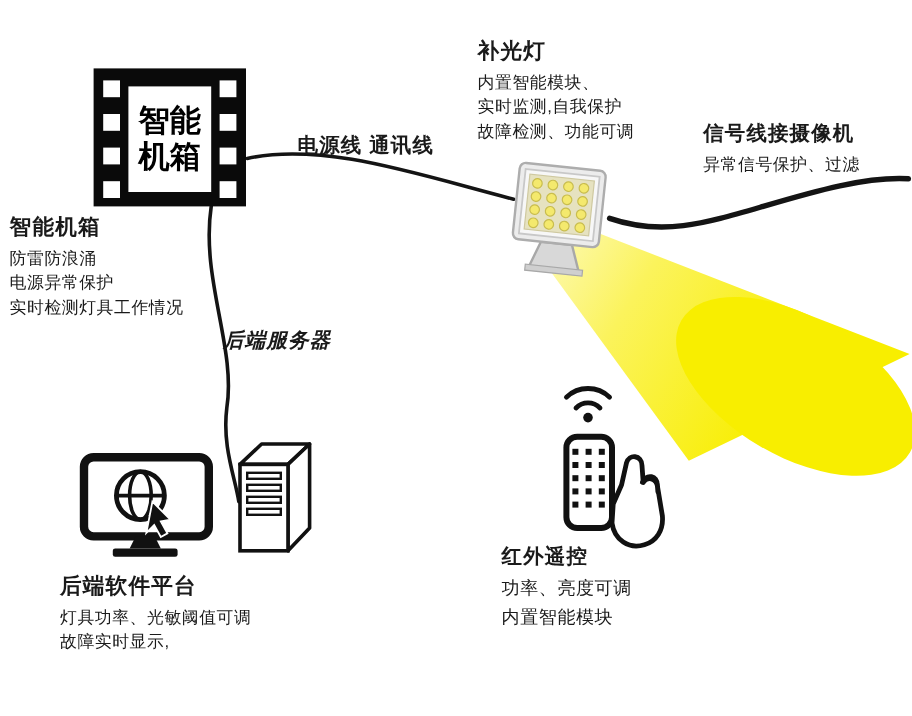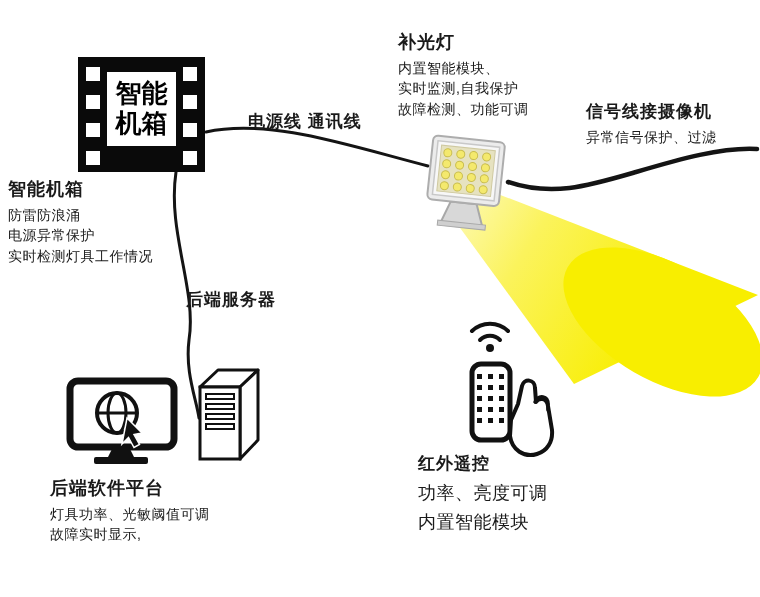--- a/index.html
+++ b/index.html
@@ -9,21 +9,21 @@
   .layer{position:absolute;left:0;top:0;pointer-events:none;}
   .title{font-weight:bold;font-size:18px;letter-spacing:1px;}
   .title-sm{font-weight:bold;font-size:17px;letter-spacing:1px;}
   .desc{font-size:14px;line-height:1.45;margin-top:4px;letter-spacing:0.5px;}
   .center{text-align:left;}
   
   .smartbox{left:78px;top:57px;width:127px;height:115px;background:#0a0a0a;}
   .hole{position:absolute;width:14px;height:14px;background:#ffffff;}
   .hole.l{left:8px;} .hole.r{right:8px;}
   .hole.h1{top:10px;} .hole.h2{top:38px;} .hole.h3{top:66px;} .hole.h4{top:94px;}
-  .smartbox-screen{position:absolute;left:29px;top:15px;width:69px;height:74px;background:#ffffff;
+  .smartbox-screen{position:absolute;left:29px;top:15px;width:69px;height:88px;background:#ffffff;
     display:flex;flex-direction:column;align-items:center;justify-content:center;}
   .smartbox-screen span{font-size:26px;font-weight:bold;line-height:1.15;color:#000;}
 </style>
 </head>
 <body>
 
 <div class="canvas">
 
   <svg class="layer" width="760" height="597" viewBox="0 0 760 597">
     <defs>
@@ -170,31 +170,31 @@
     </div>
   </div>
 
   <div class="abs center" style="left:586px;top:100px;width:162px;">
     <div class="title-sm">信号线接摄像机</div>
     <div class="desc">
       <div>异常信号保护、过滤</div>
     </div>
   </div>
 
-  <div class="abs title-sm" style="left:186px;top:288px;">后端服务器</div>
+  <div class="abs title-sm" style="left:186px;top:272px;font-style:italic;">后端服务器</div>
 
   <div class="abs center" style="left:50px;top:476px;width:215px;">
     <div class="title">后端软件平台</div>
     <div class="desc">
       <div>灯具功率、光敏阈值可调</div>
       <div>故障实时显示,</div>
     </div>
   </div>
 
   <div class="abs center" style="left:418px;top:452px;width:145px;font-family:Liberation Serif, serif;">
     <div class="title-sm">红外遥控</div>
-    <div class="desc" style="font-size:18px;line-height:1.6;">
+    <div class="desc" style="font-size:15px;line-height:1.6;">
       <div>功率、亮度可调</div>
       <div>内置智能模块</div>
     </div>
   </div>
 
 </div>
 
 </body></html>

